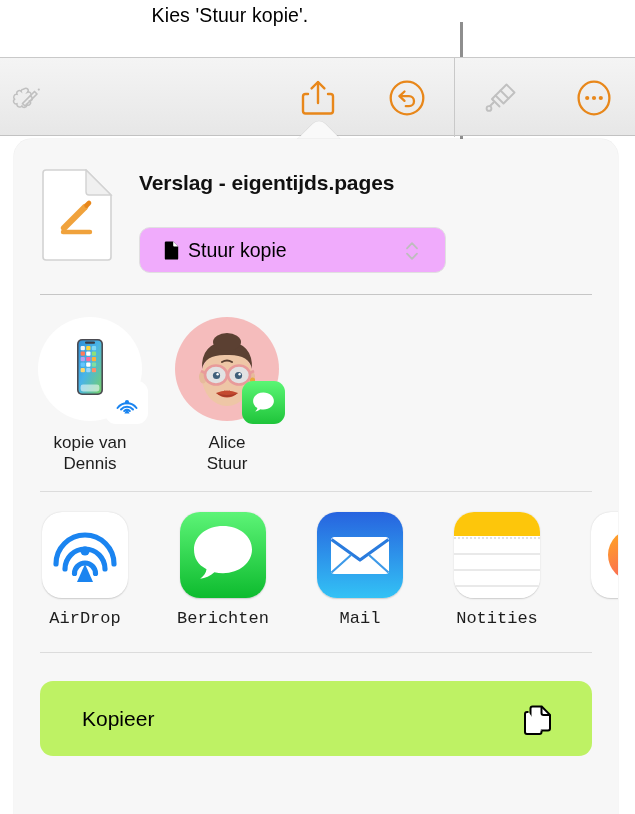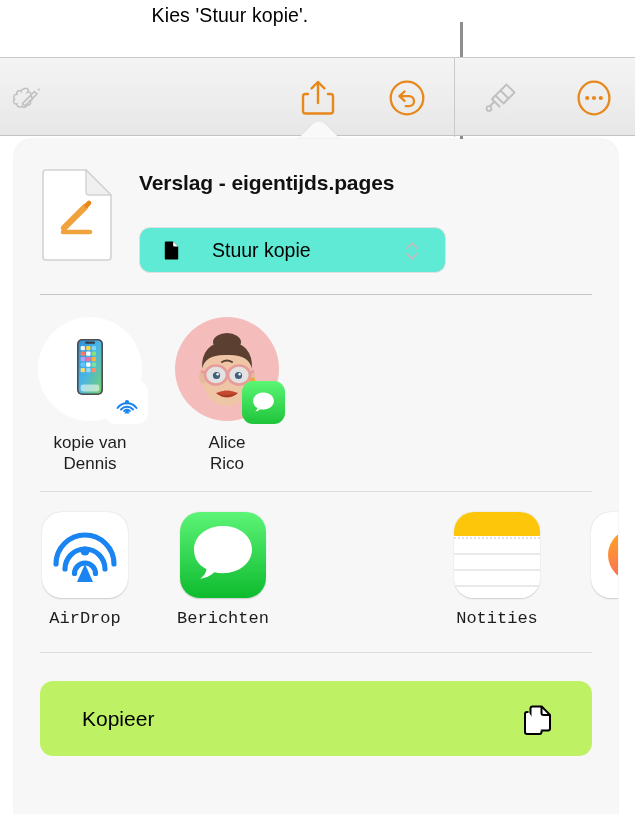--- a/index.html
+++ b/index.html
@@ -73,24 +73,24 @@
   .sheet-head { position: relative; height: 155px; }
   .doc-icon { position: absolute; left: 27px; top: 30px; width: 72px; height: 92px; }
   .doc-title {
     position: absolute; left: 125px; top: 32px;
     font-size: 21px; font-weight: 700; color: #111; letter-spacing: -.1px;
     white-space: nowrap;
   }
   .opt-btn {
     position: absolute; left: 125px; top: 88px;
     width: 307px; height: 46px;
-    background: #5eead4;
+    background: #f0abfc;
     border: 1px solid #e0e0e0;
     border-radius: 11px;
-    display: flex; align-items: center; gap: 24px;
+    display: flex; align-items: center;
   }
   .opt-doc-glyph { margin-left: 24px; width: 15px; height: 19px; display:block; }
   .opt-label { margin-left: 9px; font-size: 19.5px; color: #000; }
   .opt-chev { position: absolute; right: 26px; top: 12px; width: 14px; height: 22px; }
 
   .divider { height: 1px; background: #c6c6c6; margin: 0 26px; }
   .divider.soft { background: #dcdcdc; }
 
   
   .contacts { position: relative; height: 196px; }
@@ -309,21 +309,21 @@
             </svg>
           </div>
           <div class="badge msg">
             <svg width="27" height="27" viewBox="0 0 27 27">
               <path d="M13.5 3.6 c6 0 10.4 3.7 10.4 8.5 0 4.8-4.4 8.5-10.4 8.5 a14 14 0 0 1 -3.2-.4 c-1.5 1.2-3.4 2.1-5.1 2.3 1.3-1 2.1-2.3 2.2-3.4 C4.7 17.5 3.1 15 3.1 12.1 3.1 7.3 7.5 3.6 13.5 3.6 Z" fill="#ffffff"></path>
             </svg>
           </div>
         </div>
         <div class="contact-name">
           <div>Alice</div>
-          <div>Rico</div>
+          <div>Stuur</div>
         </div>
       </div>
     </div>
 
     <div class="divider soft"></div>
 
     <div class="apps">
 
       <div class="app" style="left:2px;">
         <div class="app-tile" style="background:#ffffff;">
@@ -349,20 +349,37 @@
                 <stop offset="100%" stop-color="#0dbb2e"></stop>
               </linearGradient>
             </defs>
             <rect width="86" height="86" fill="url(#msgg)"></rect>
             <path d="M43 14 c16.5 0 29 10.3 29 23.6 0 13.3-12.5 23.6-29 23.6 a40 40 0 0 1 -8.6-1 c-4 3.5-9.3 6-14.2 6.6 3.7-2.9 6-6.4 6.3-9.6 C17.8 52.9 14 45.8 14 37.6 14 24.3 26.5 14 43 14 Z" fill="#ffffff"></path>
           </svg>
         </div>
         <div class="app-name">Berichten</div>
       </div>
 
+      <div class="app" style="left:277px;">
+        <div class="app-tile">
+          <svg viewBox="0 0 86 86" width="86" height="86">
+            <defs>
+              <linearGradient id="mailg" x1="0" y1="0" x2="0" y2="1">
+                <stop offset="0%" stop-color="#2763df"></stop>
+                <stop offset="100%" stop-color="#33c2f5"></stop>
+              </linearGradient>
+            </defs>
+            <rect width="86" height="86" fill="url(#mailg)"></rect>
+            <rect x="14" y="25" width="58" height="37" rx="3.5" fill="#ffffff"></rect>
+            <path d="M14.5 27.5 L43 48 L71.5 27.5" fill="none" stroke="#2a7bdd" stroke-width="3.2" stroke-linejoin="round"></path>
+            <path d="M14.5 60.5 L34 43 M71.5 60.5 L52 43" fill="none" stroke="#3e9ae8" stroke-width="2.2"></path>
+          </svg>
+        </div>
+        <div class="app-name">Mail</div>
+      </div>
 
       <div class="app" style="left:414px;">
         <div class="app-tile">
           <svg viewBox="0 0 86 86" width="86" height="86">
             <rect width="86" height="86" fill="#ffffff"></rect>
             <path d="M0 0 h86 v24 H0 Z" fill="#fdc60b"></path>
             <g stroke="#e2e2e2" stroke-width="1.6">
               <path d="M0 26 H86" stroke="#d8d8d8" stroke-dasharray="2 2"></path>
               <path d="M0 42 H86"></path>
                 <path d="M0 58 H86"></path>

